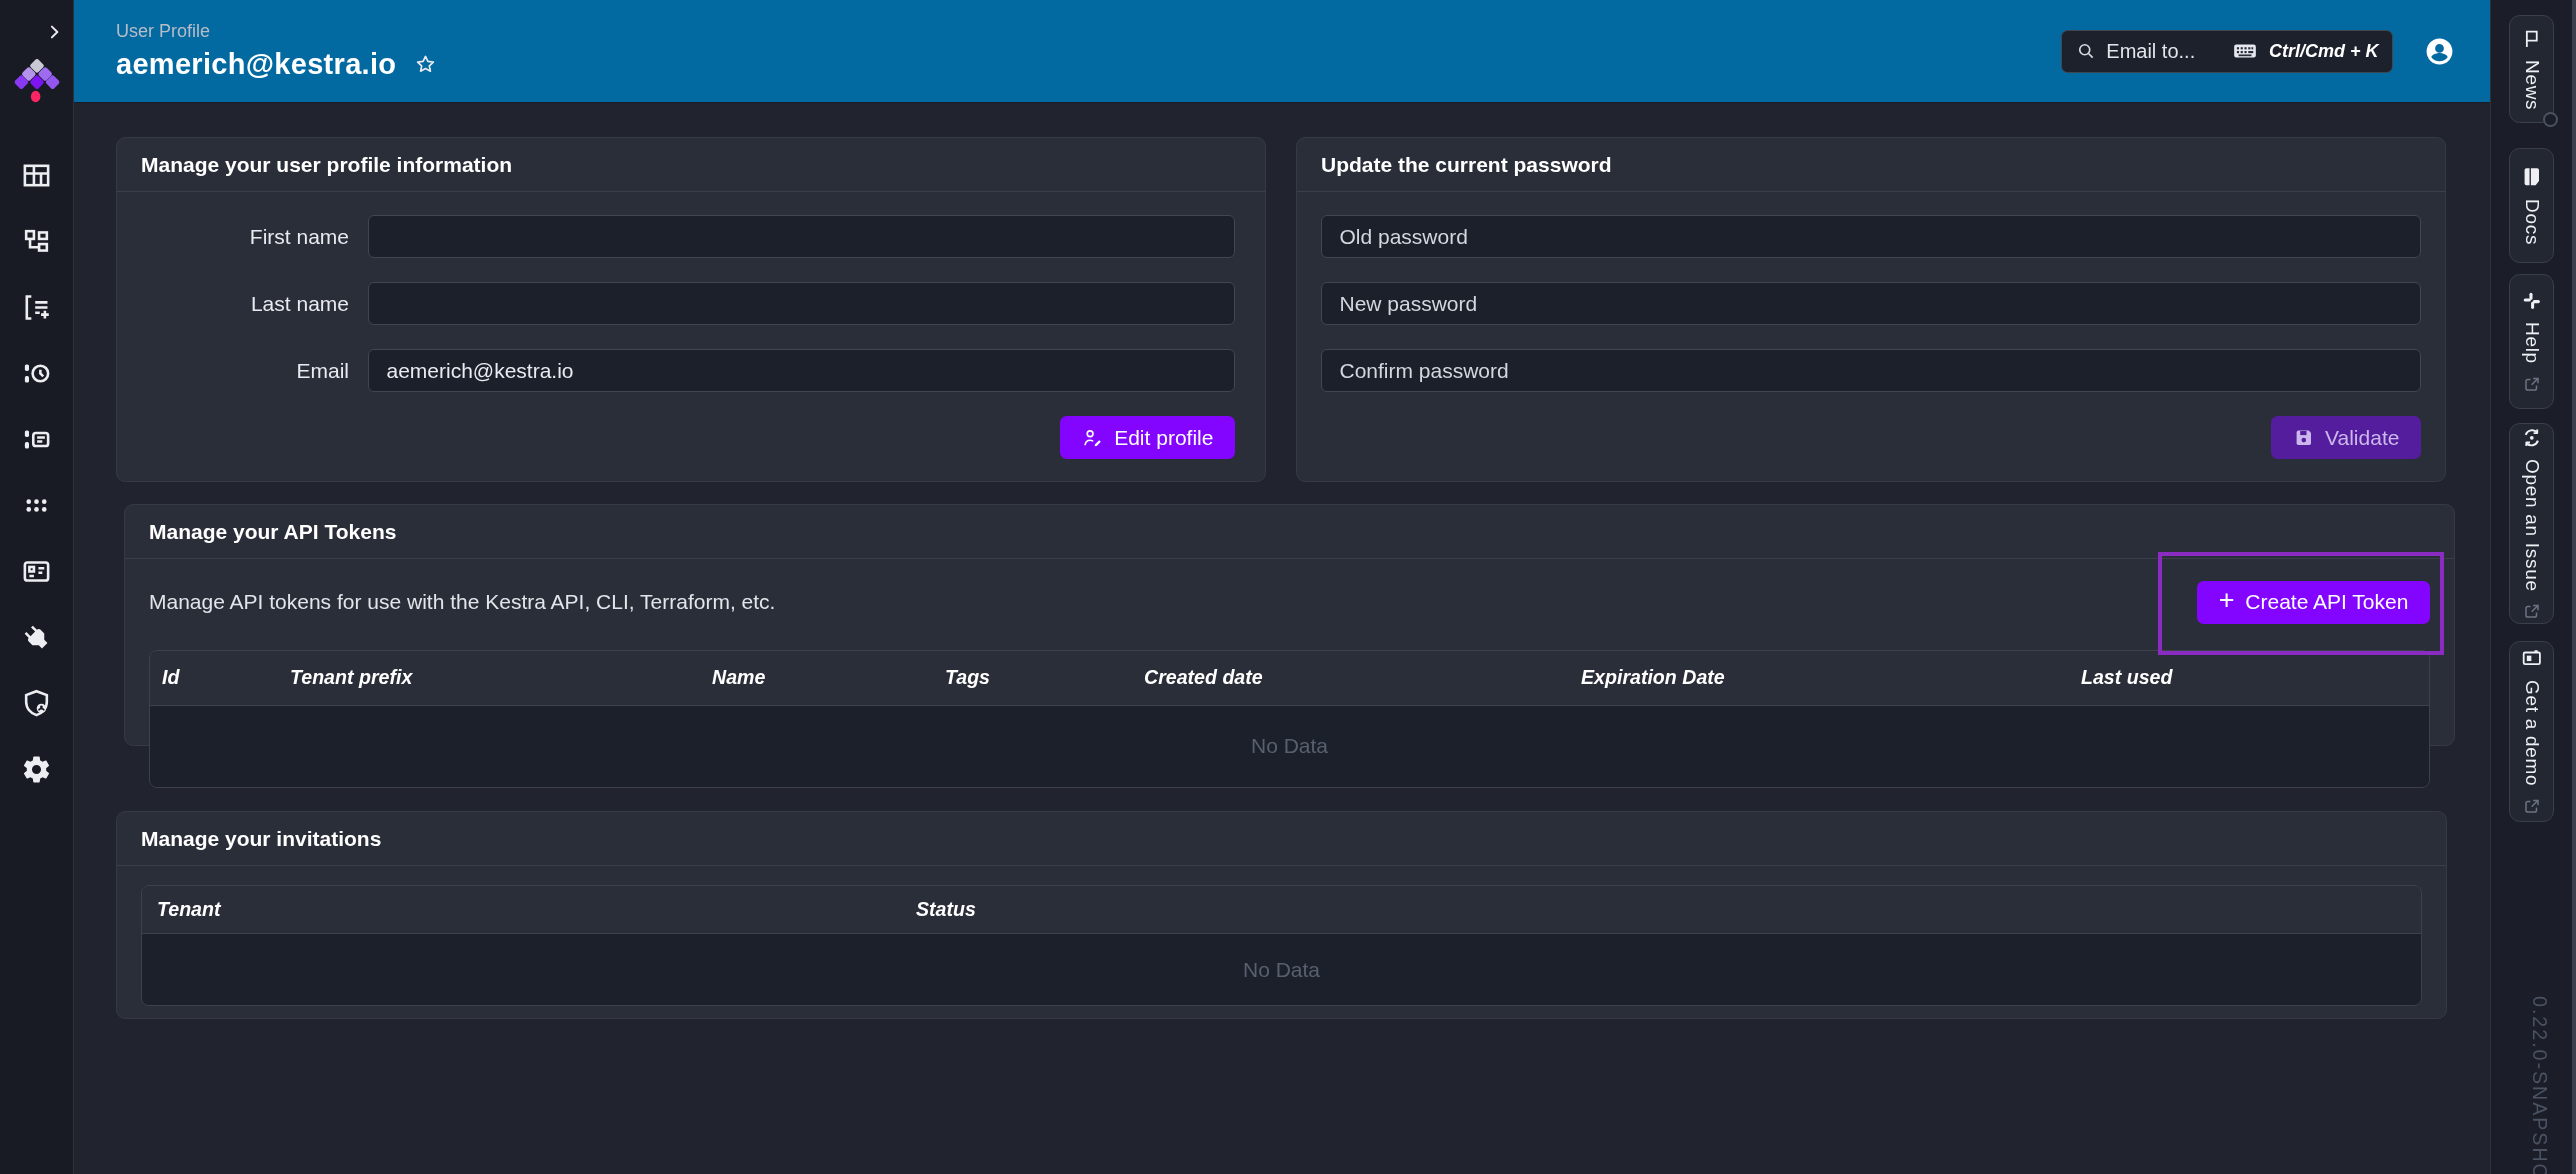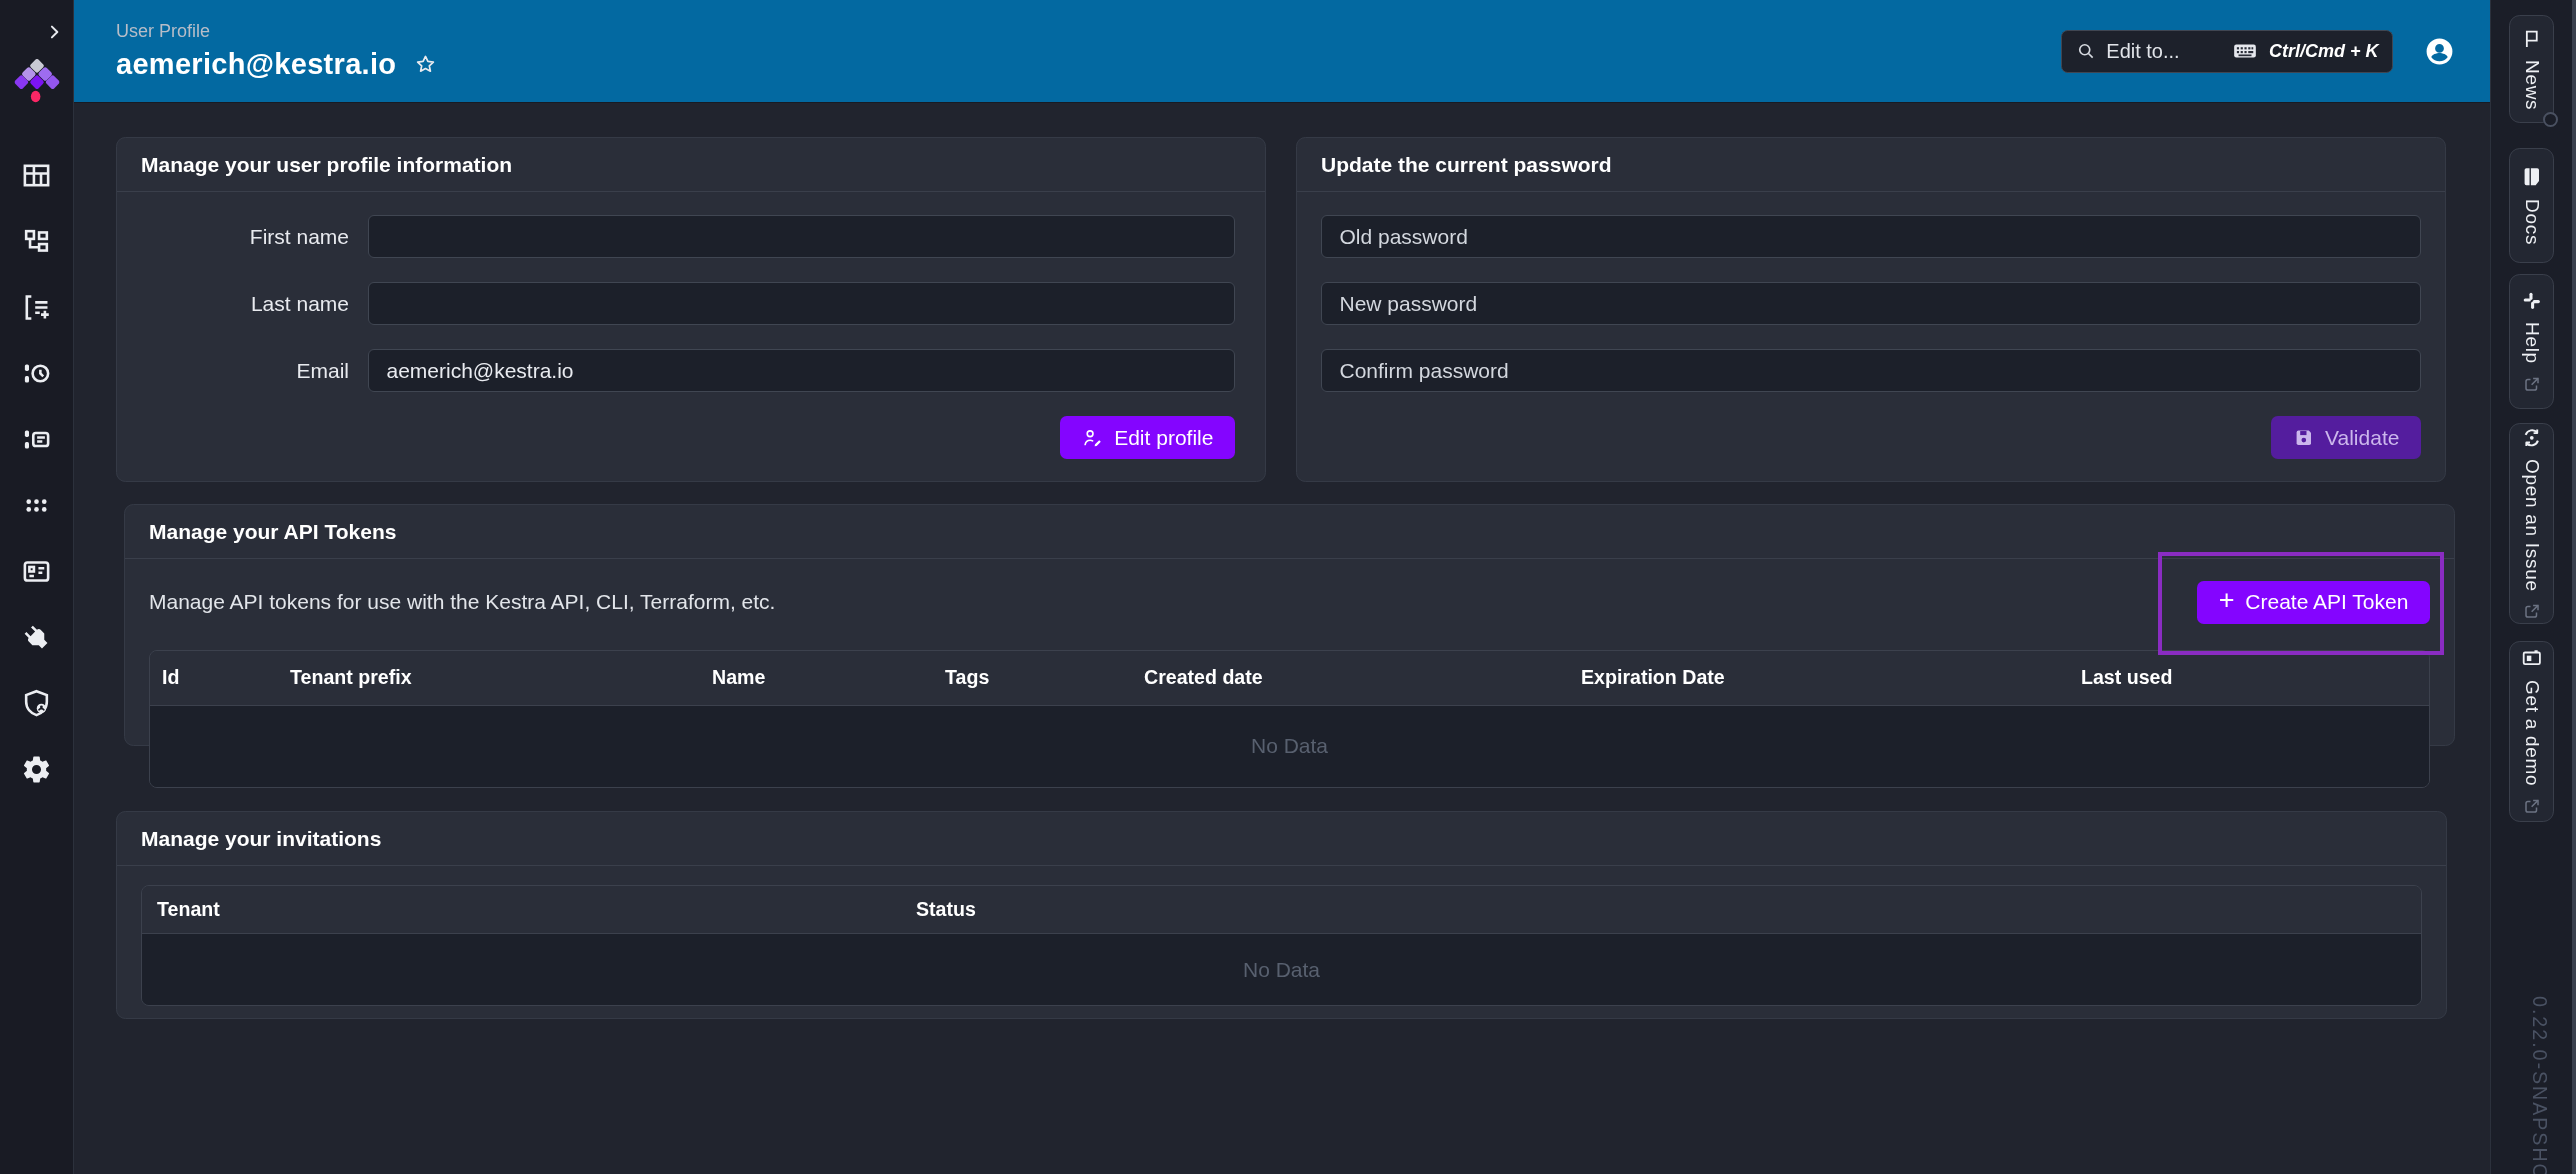--- a/index.html
+++ b/index.html
@@ -62,21 +62,21 @@
   .btn-primary{background:#8405ff;color:#ffffff;}
   .btn-disabled{background:#541d9e;color:#cbb7ec;}
   .plus{font-size:27px;font-weight:400;line-height:1;margin-top:-2.7px;}
 
   .desc-row{display:flex;align-items:center;justify-content:space-between;padding:21.6px 24px 0 24px;}
   .description{font-size:21px;color:#e2e5ea;}
   .table{margin:26px 24px 0 24px;border:1.3px solid #3c414d;border-radius:8px;overflow:hidden;}
   .thead{display:grid;align-items:center;height:54px;padding-left:12px;background:#2a2e39;}
   .thead-tokens{grid-template-columns:128px 422px 233px 199px 437px 500px 1fr;}
   .thead-inv{grid-template-columns:759px 1fr;height:47px;padding-left:15px;}
-  .th{font-size:19.6px;font-weight:bold;color:#ffffff;}
+  .th{font-size:19.6px;font-weight:bold;color:#ffffff;font-style:italic;}
   .tbody-empty{background:#1c202a;border-top:1.3px solid #3c414d;display:flex;align-items:center;justify-content:center;color:#58606f;font-size:21px;}
   .tbody-tokens{height:81px;}
   .tbody-inv{height:71px;}
 
   .annotation{position:absolute;left:2084px;top:449px;width:286px;height:103px;border:4.7px solid #8a2cc2;box-sizing:border-box;z-index:50;pointer-events:none;}
 </style>
 </head>
 <body>
 
 <div class="app">
@@ -196,21 +196,21 @@
         </span>
       </div>
     </div>
     <div class="searchbox">
       <span class="mag">
         <svg viewBox="0 0 24 24" fill="none" stroke="currentColor" stroke-width="2">
             <circle cx="10.5" cy="10.5" r="6"></circle>
             <path d="M15 15l5 5"></path>
           </svg>
       </span>
-      <span class="search-ph">Edit to...</span>
+      <span class="search-ph">Email to...</span>
       <span class="kbd-ic">
         <svg viewBox="0 0 24 24">
             <rect x="2" y="6" width="20" height="12" rx="2" fill="currentColor"></rect>
             <g fill="#2a2e39">
               <rect x="4.5" y="8.5" width="2" height="2"></rect>
               <rect x="8" y="8.5" width="2" height="2"></rect>
               <rect x="11.5" y="8.5" width="2" height="2"></rect>
               <rect x="15" y="8.5" width="2" height="2"></rect>
               <rect x="18" y="8.5" width="1.6" height="2"></rect>
               <rect x="4.5" y="12" width="2" height="2"></rect>

